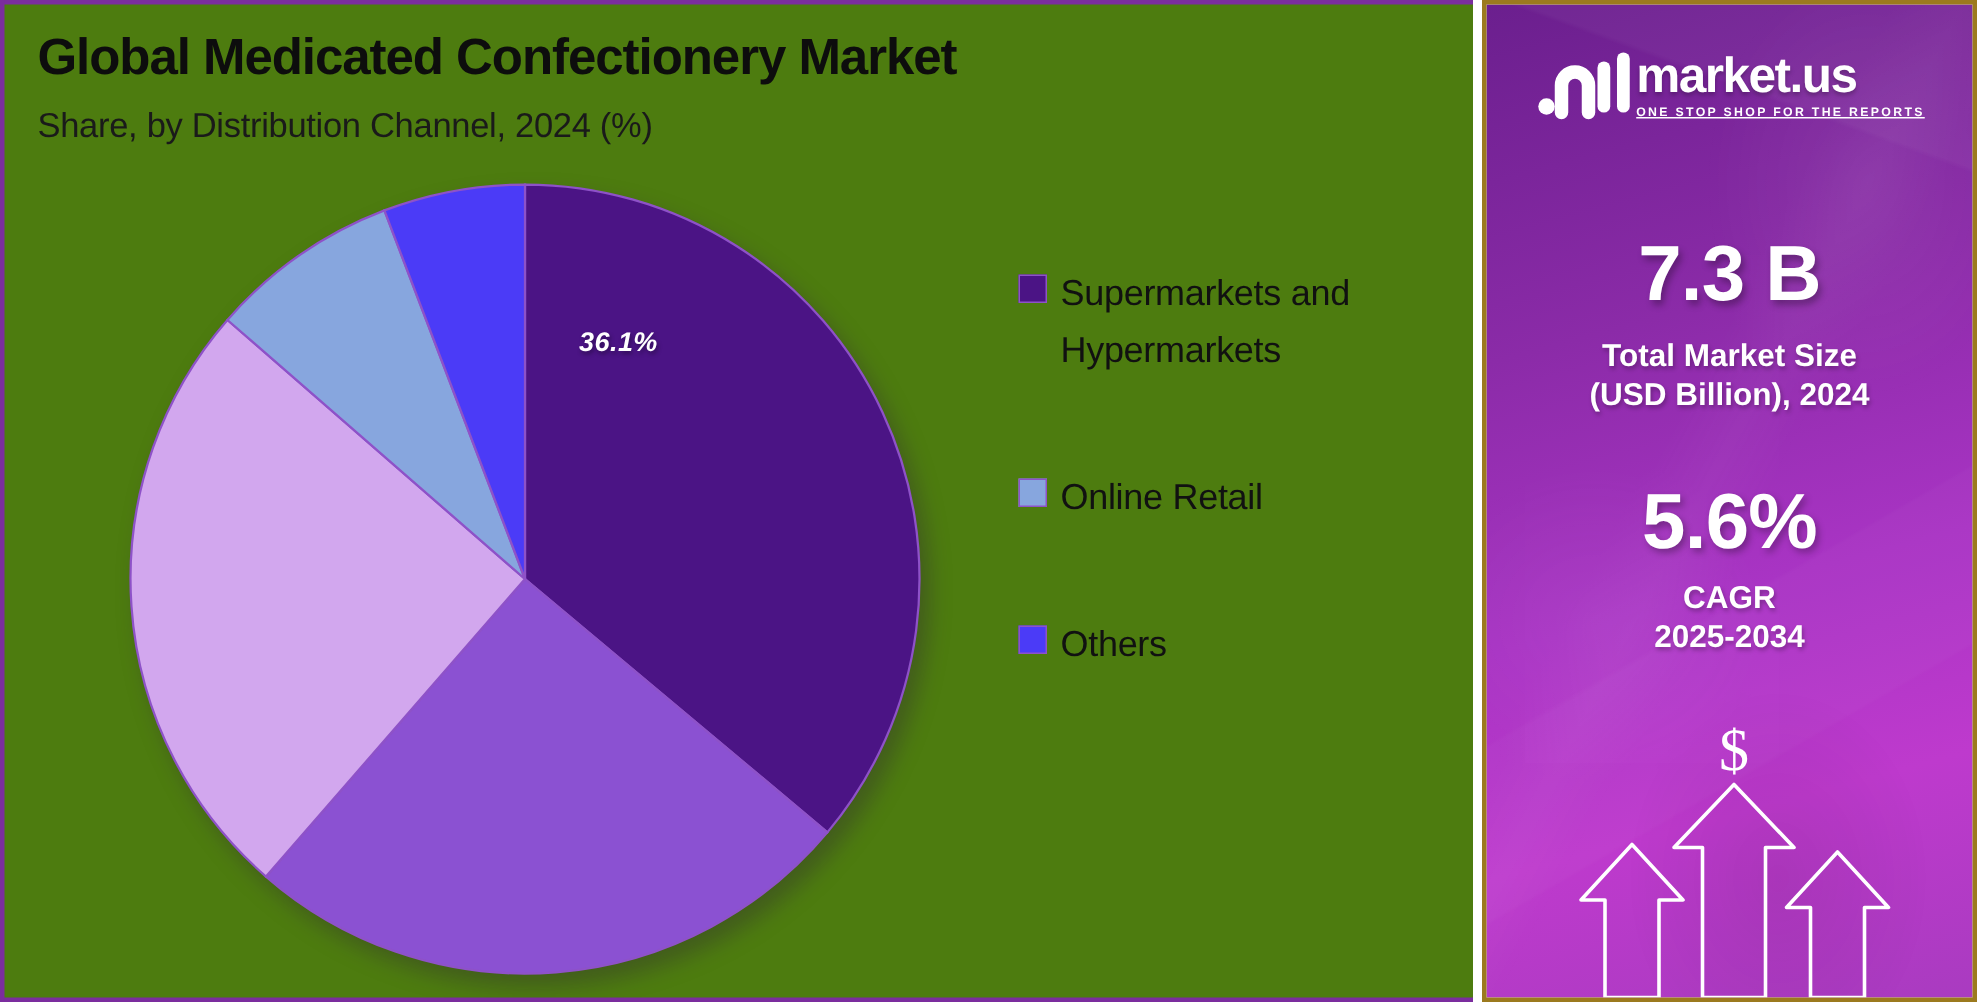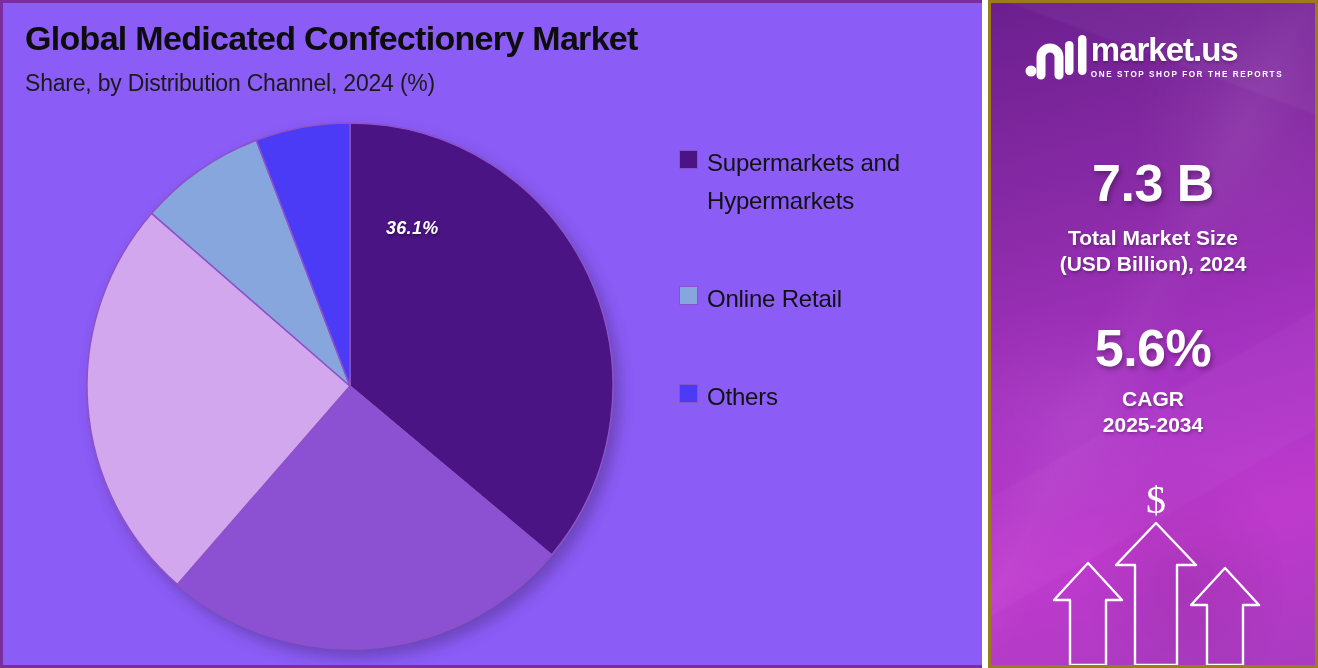--- a/index.html
+++ b/index.html
@@ -12,21 +12,21 @@
   .page {
     position: relative;
     width: 1318px; height: 668px;
     display: flex;
   }
 
   
   .left-panel {
     position: relative;
     width: 982px; height: 668px;
-    background: #8b5cf6;
+    background: #4d7c0f;
     border: 3px solid #7B2D9E;
     border-right: none;
     overflow: hidden;
   }
   .titles { position: absolute; left: 22px; top: 16px; }
   .chart-title {
     font-size: 34px;
     font-weight: 700;
     color: #0d0d0d;
     letter-spacing: -0.7px;
@@ -71,20 +71,21 @@
   
   .legend {
     position: absolute;
     left: 676px; top: 141px;
     width: 290px;
   }
   .legend-item {
     display: flex;
     align-items: flex-start;
     margin-bottom: 10px;
+    margin-top: 33px;
   }
   .swatch {
     flex: 0 0 auto;
     width: 19px; height: 19px;
     margin-top: 6px;
     margin-right: 9px;
     border: 1px solid #8E52C8;
   }
   .legend-label {
     font-size: 24px;
@@ -137,20 +138,21 @@
     letter-spacing: -1px;
     line-height: 1;
     text-shadow: 0 2px 3px rgba(0,0,0,0.25);
   }
   .logo-tag {
     margin-top: 4px;
     font-size: 8.2px;
     font-weight: 700;
     letter-spacing: 1.55px;
     white-space: nowrap;
+    text-decoration: underline;
   }
 
   .big-stat {
     margin-top: 76px;
     font-size: 52px;
     font-weight: 700;
     letter-spacing: -0.5px;
     text-shadow: 2px 3px 5px rgba(0,0,0,0.30);
     line-height: 1;
   }

